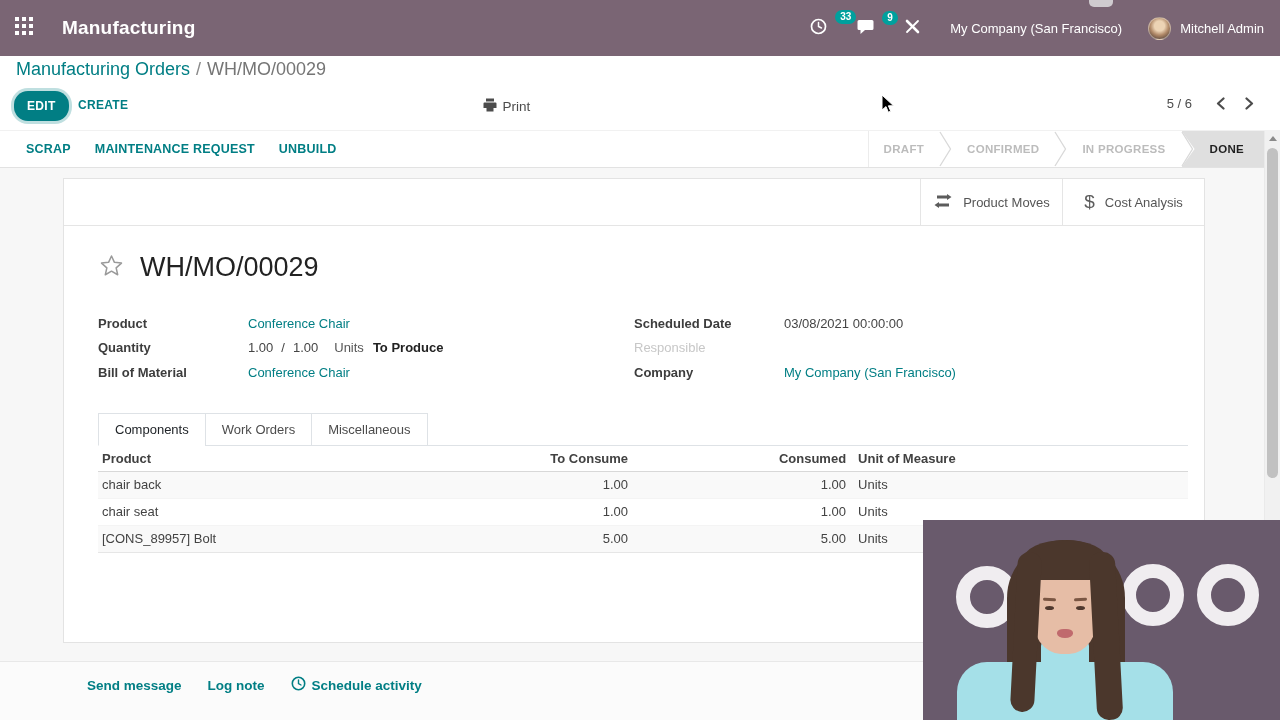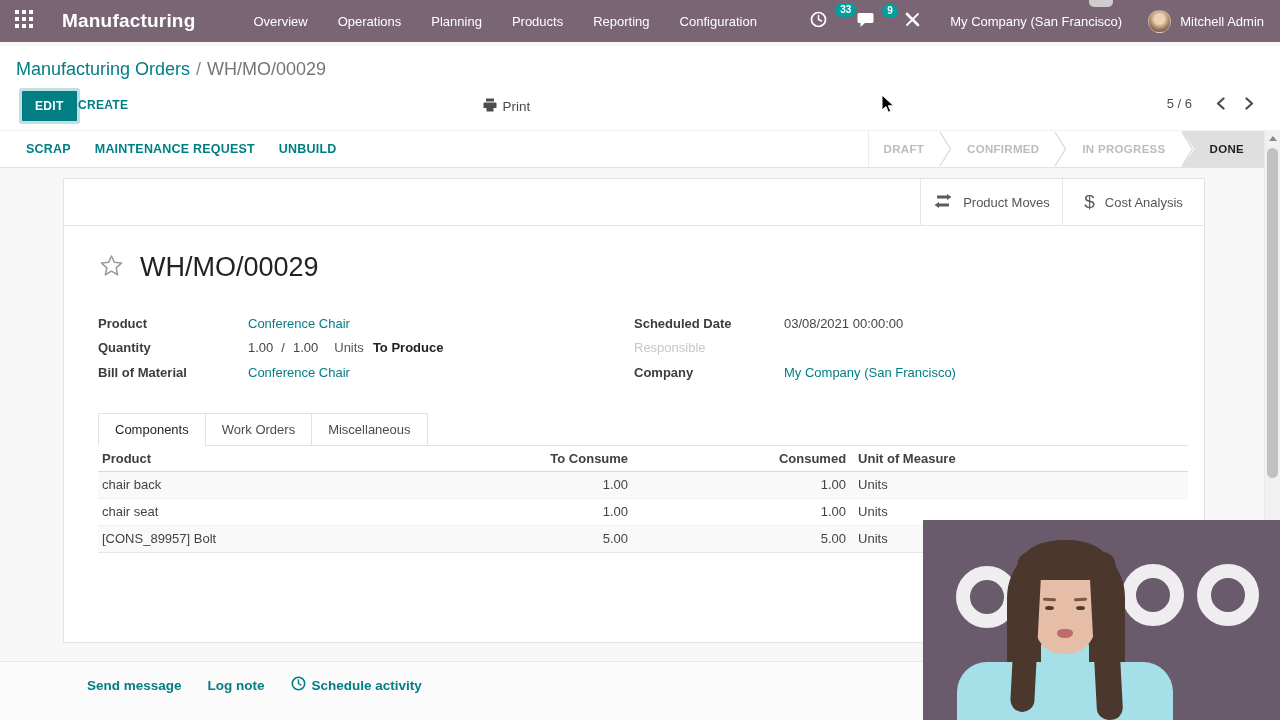--- a/index.html
+++ b/index.html
@@ -8,21 +8,21 @@
     position: relative;
     font-family: "Liberation Sans", sans-serif;
     background: #f7f7f7;
     overflow: hidden;
     color: #444;
   }
   a { text-decoration: none; cursor: pointer; }
 
   
   .navbar {
-    position:absolute; top:0; left:0; right:0; height:42px;
+    position:absolute; top:0; left:0; right:0; height:56px;
     background:#7a6574; color:#fff;
     display:flex; align-items:center; z-index:50;
   }
   .apps-btn { width:48px; height:46px; display:flex; align-items:center; justify-content:center; cursor:pointer; }
   .app-name { font-size:19px; font-weight:700; margin-left:14px; margin-right:58px; letter-spacing:.2px; }
   .nav-menu { display:flex; gap:30px; font-size:13px; }
   .nav-menu a { color:#fff; }
   .nav-right { margin-left:auto; display:flex; align-items:center; padding-right:16px; font-size:13px; }
   .systray-icon { position:relative; margin-right:30px; display:flex; align-items:center; cursor:pointer; }
   .badge {
@@ -39,24 +39,24 @@
   .user-name { cursor:pointer; }
   .pill-remnant { position:absolute; left:1089px; top:0; width:24px; height:7px; background:#cfcbcf; border-radius:0 0 5px 5px; z-index:55; }
 
   
   .control-panel { position:absolute; top:46px; left:0; right:0; height:84px; background:#fff; }
   .breadcrumb { position:absolute; left:16px; top:13px; font-size:18px; }
   .breadcrumb .bc-link { color:#017e84; }
   .breadcrumb .bc-sep { color:#888; margin:0 6px; }
   .breadcrumb .bc-current { color:#757575; }
   .edit-btn {
-    position:absolute; left:22px; top:45px;
+    position:absolute; left:14px; top:45px;
     background:#017e84; color:#fff; border:none;
     font-family:inherit; font-size:12px; font-weight:700; letter-spacing:.3px;
-    padding:8px 13px; border-radius:1px; cursor:pointer;
+    padding:8px 13px; border-radius:14px; cursor:pointer;
     box-shadow:0 0 0 3px rgba(1,126,132,.25);
   }
   .create-btn { position:absolute; left:78px; top:52px; color:#017e84; font-size:12px; font-weight:700; letter-spacing:.3px; cursor:pointer; }
   .print-action { position:absolute; left:478px; top:52px; display:flex; gap:24px; align-items:center; color:#4c4c4c; font-size:13.5px;flex-direction:column; }
   .pa-item { display:flex; align-items:center; gap:6px; cursor:pointer; }
   .gear-glyph { font-size:15px; color:#4c4c4c; line-height:1; }
   .pager { position:absolute; right:26px; top:50px; display:flex; align-items:center; gap:24px; color:#4c4c4c; font-size:13px; }
   .pager-arrows { display:flex; gap:20px; }
   .pager-arrows span { cursor:pointer; display:flex; align-items:center; }
 
@@ -176,28 +176,20 @@
             <rect x="7" y="7" width="4" height="4"></rect>
             <rect x="14" y="7" width="4" height="4"></rect>
         <rect x="0" y="14" width="4" height="4"></rect>
             <rect x="7" y="14" width="4" height="4"></rect>
             <rect x="14" y="14" width="4" height="4"></rect>
       </g>
         </svg>
     </span>
   </div>
   <div class="app-name">Manufacturing</div>
-  <div class="nav-menu">
-    <a>Overview</a>
-    <a>Operations</a>
-    <a>Planning</a>
-    <a>Products</a>
-    <a>Reporting</a>
-    <a>Configuration</a>
-  </div>
   <div class="nav-right">
     <div class="systray-icon">
       <span>
         <svg width="17" height="17" viewBox="0 0 17 17">
             <circle cx="8.5" cy="8.5" r="7" fill="none" stroke="#fff" stroke-width="1.7"></circle>
             <path d="M8.5 4.5 V8.5 L11.5 10" fill="none" stroke="#fff" stroke-width="1.5" stroke-linecap="round"></path>
           </svg>
       </span>
       <span class="badge">33</span>
     </div>

